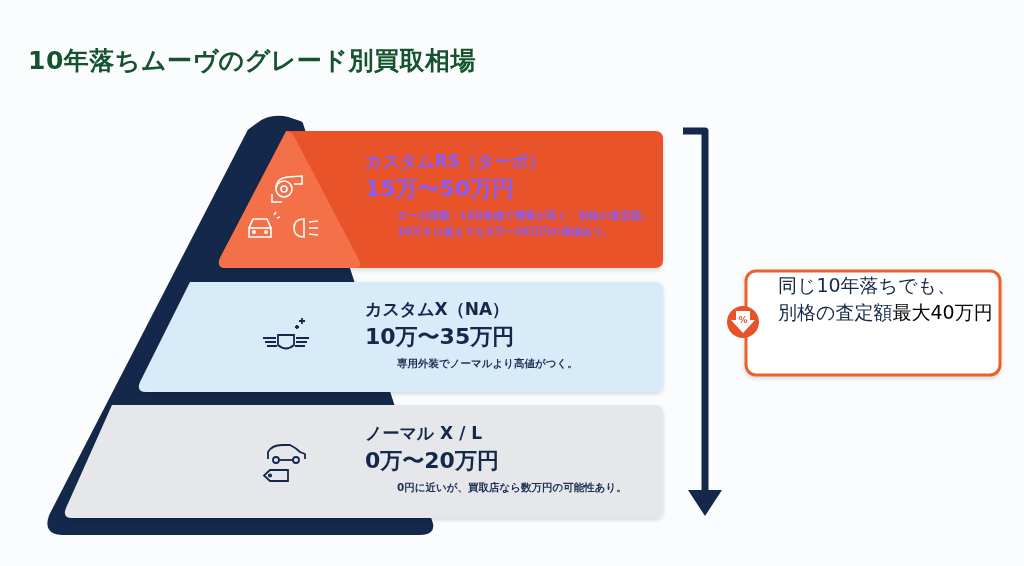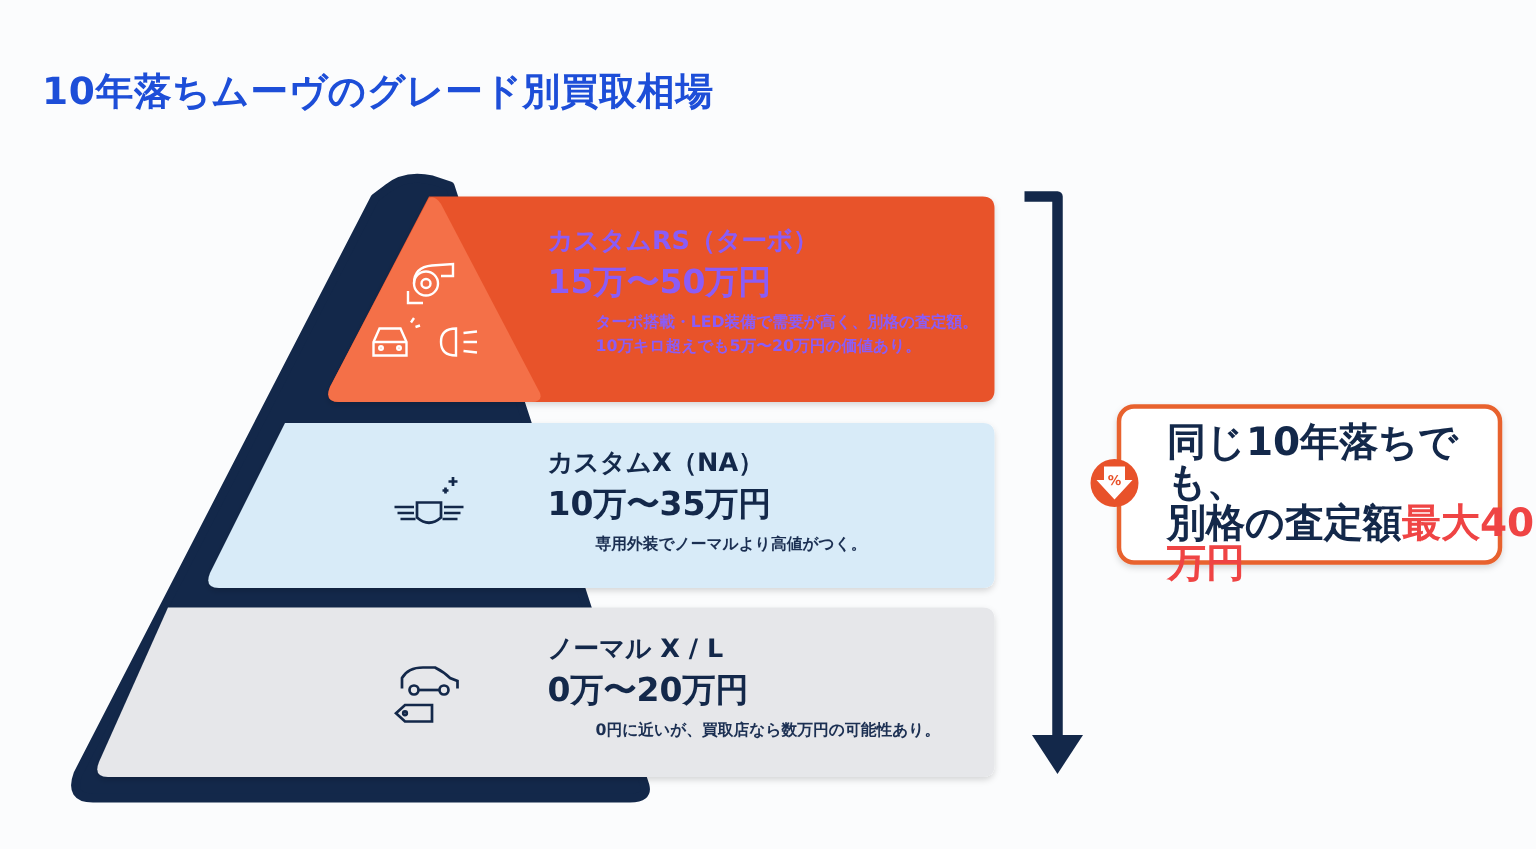--- a/index.html
+++ b/index.html
@@ -3,36 +3,36 @@
 <meta charset="utf-8">
 <style>
   html, body { margin:0; padding:0; }
   body {
     width:1024px; height:566px; overflow:hidden; position:relative;
     background:#fbfcfd;
     font-family: "DejaVu Sans", "Liberation Sans", sans-serif;
   }
   .title {
     position:absolute; left:28px; top:44px;
-    font-size:25px; font-weight:bold; color:#1d4ed8; letter-spacing:0.5px;
+    font-size:25px; font-weight:bold; color:#14532d; letter-spacing:0.5px;
   }
   svg.shapes { position:absolute; left:0; top:0; }
   .tier-text { position:absolute; }
   .tier-name { font-size:17px; font-weight:bold; line-height:22px; }
   .tier-price { font-size:22px; font-weight:bold; line-height:30px; margin-top:2px; }
   .tier-desc { font-size:10.5px; font-weight:bold; line-height:15px; margin-top:4px;margin-left:32px; }
   .t1 { left:365px; top:150px; color:#8b5cf6; }
   .t2 { left:365px; top:298px; color:#13284a; }
   .t3 { left:365px; top:422px; color:#13284a; }
   .t2 .tier-desc, .t3 .tier-desc { color:#1b2f52; }
   .callout-text {
-    position:absolute; left:778px; top:282px;
-    font-size:26px; font-weight:bold; line-height:27px; color:#13284a;
+    position:absolute; left:778px; top:272px;
+    font-size:19px; font-weight:normal; line-height:27px; color:#13284a;
   }
-  .accent { color:#ef4444; }
+  .accent { color:#000000; }
 </style>
 </head>
 <body>
 
 <div class="title">10年落ちムーヴのグレード別買取相場</div>
 
 <svg class="shapes" width="1024" height="566" viewBox="0 0 1024 566">
   <defs>
     <filter id="sh" x="-10%" y="-10%" width="120%" height="130%">
       <feDropShadow dx="0" dy="2" stdDeviation="2" flood-color="#000" flood-opacity="0.15"></feDropShadow>

